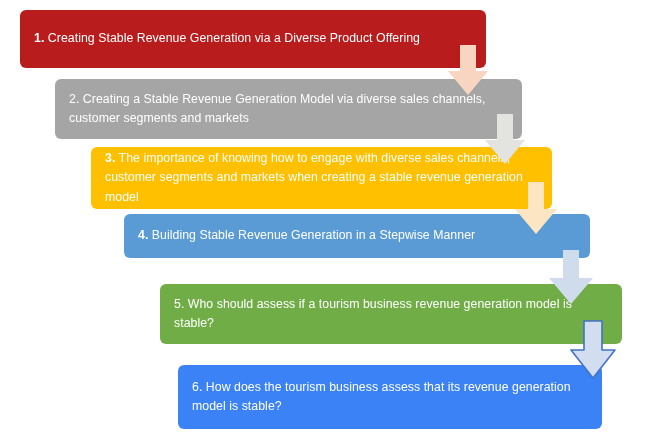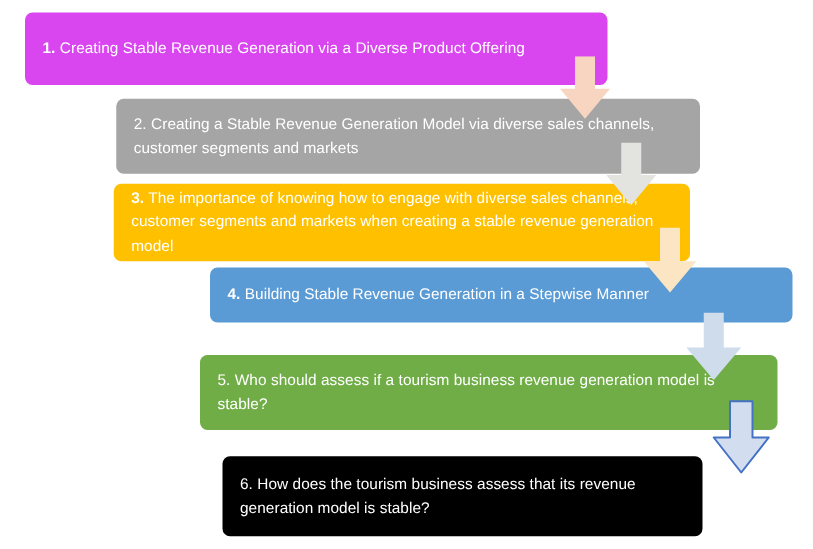--- a/index.html
+++ b/index.html
@@ -38,26 +38,26 @@
     box-sizing: border-box;
   }
   .step-num {
     font-weight: bold;
   }
   .step-num.plain {
     font-weight: normal;
   }
 
   
-  #box-1 { left: 20px;  top: 10px;  width: 466px; height: 58px; background: #d946ef; }
-  #box-2 { left: 55px;  top: 79px;  width: 467px; height: 60px; background: #A5A5A5; margin-left: 38px; }
+  #box-1 { left: 20px;  top: 10px;  width: 466px; height: 58px; background: #b91c1c; }
+  #box-2 { left: 55px;  top: 79px;  width: 467px; height: 60px; background: #A5A5A5; }
   #box-3 { left: 91px;  top: 147px; width: 461px; height: 62px; background: #FFC000; }
-  #box-4 { left: 124px; top: 214px; width: 466px; height: 44px; background: #5B9BD5; margin-left: 44px; }
+  #box-4 { left: 124px; top: 214px; width: 466px; height: 44px; background: #5B9BD5; }
   #box-5 { left: 160px; top: 284px; width: 462px; height: 60px; background: #70AD47; justify-content: center; }
-  #box-6 { left: 178px; top: 365px; width: 384px; height: 64px; background: #000000; }
+  #box-6 { left: 178px; top: 365px; width: 424px; height: 64px; background: #3b82f6; }
 
   
   .arrow {
     position: absolute;
     z-index: 3;
   }
   .arrow svg { display: block; }
   #arrow-1 { left: 448px; top: 45px;  }
   #arrow-2 { left: 485px; top: 114px; }
   #arrow-3 { left: 515px; top: 182px; }

